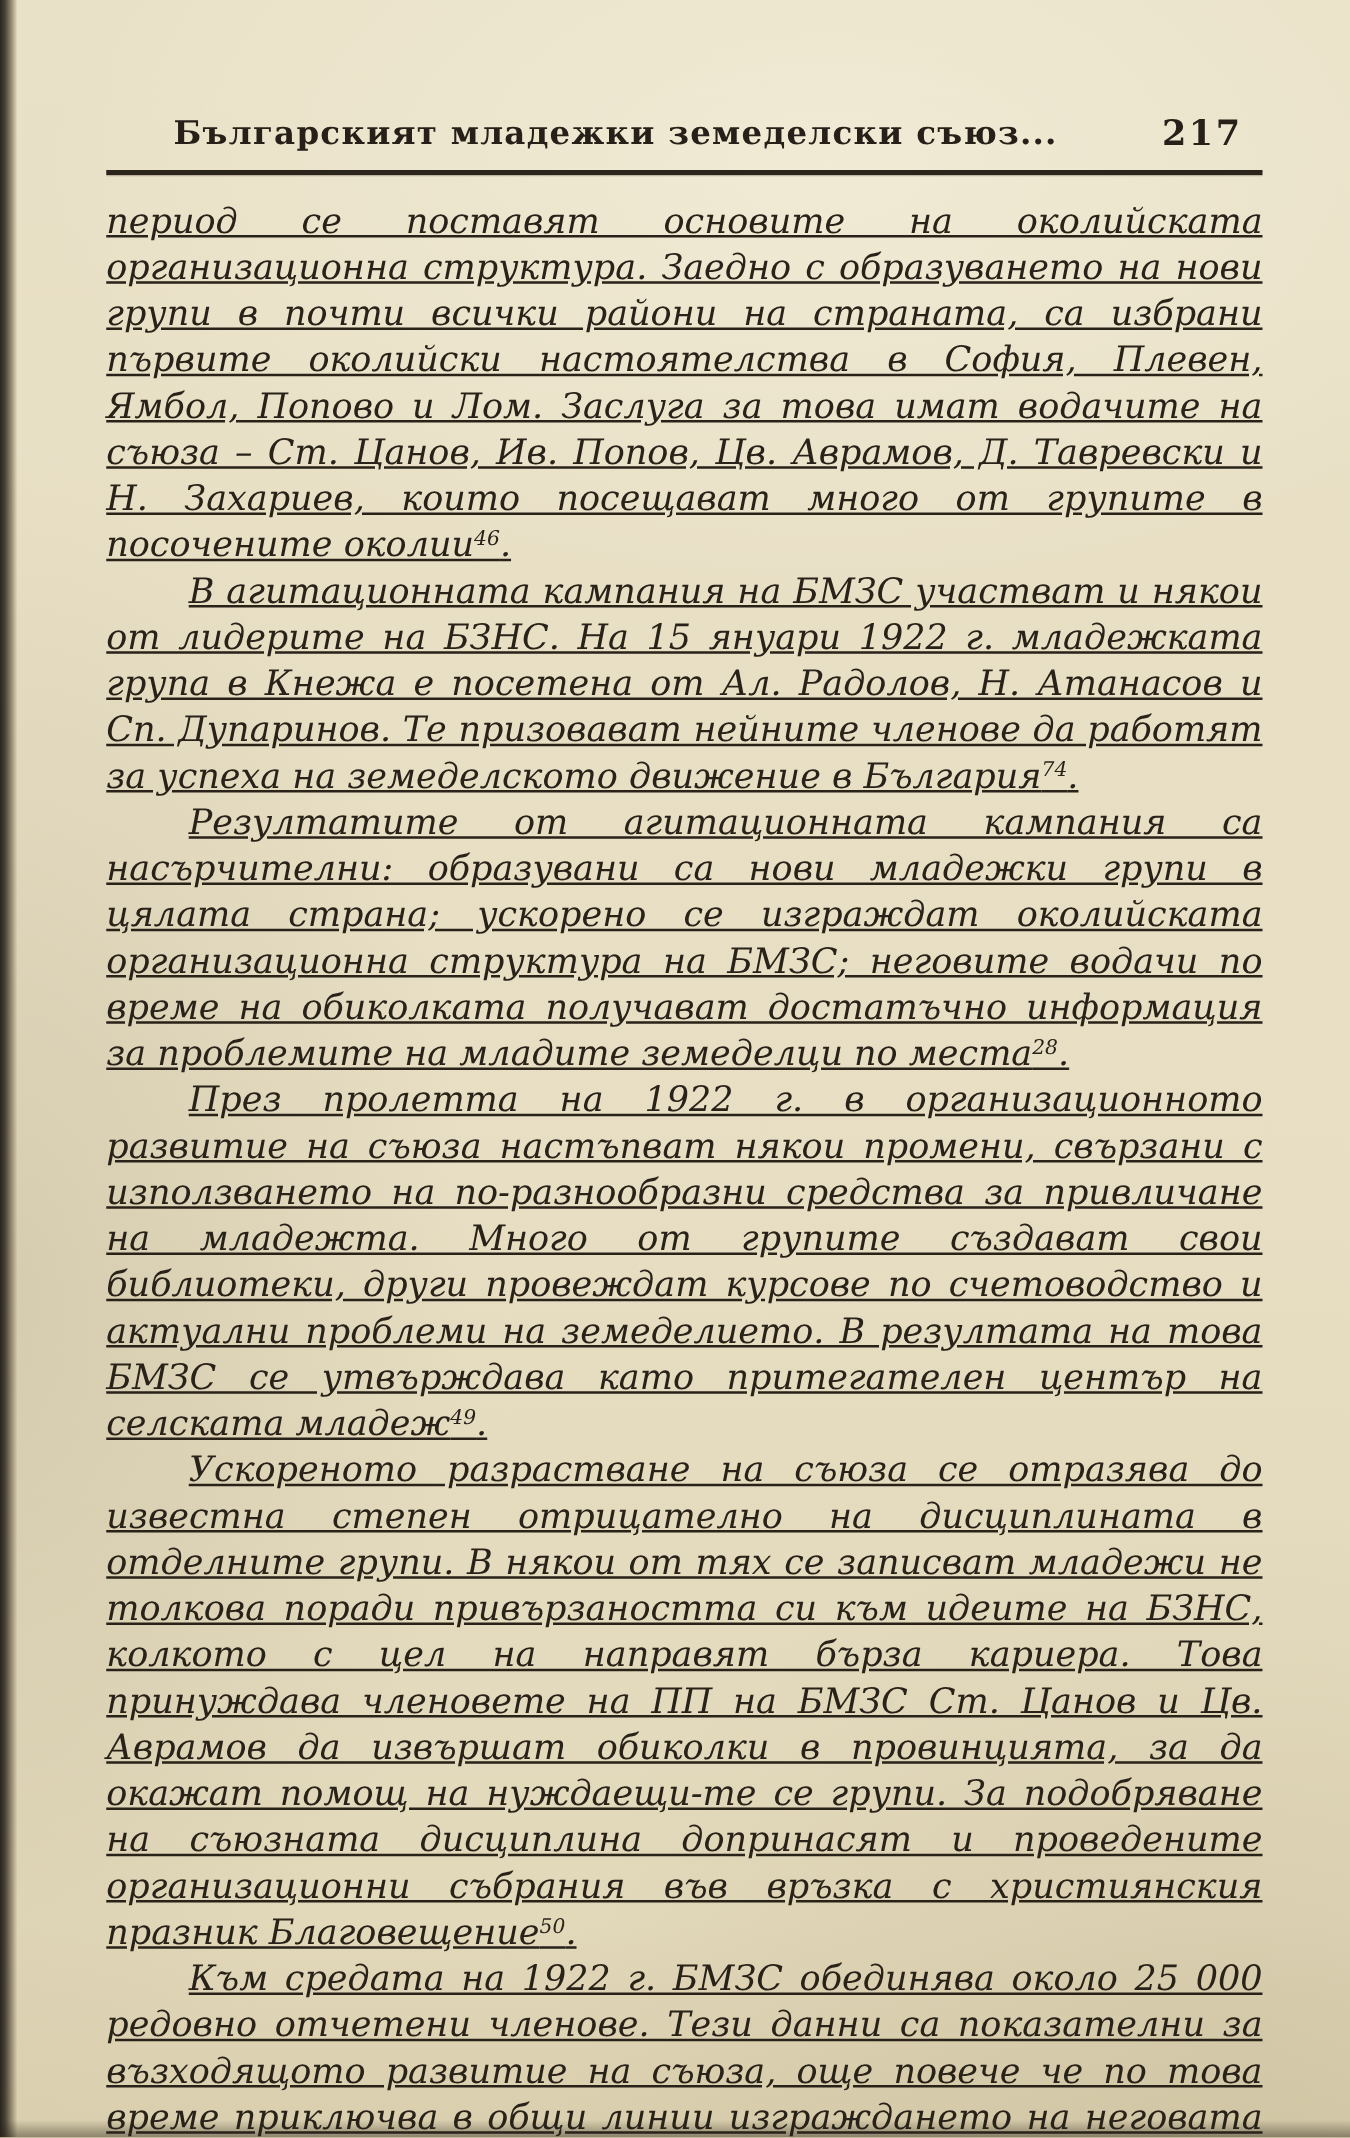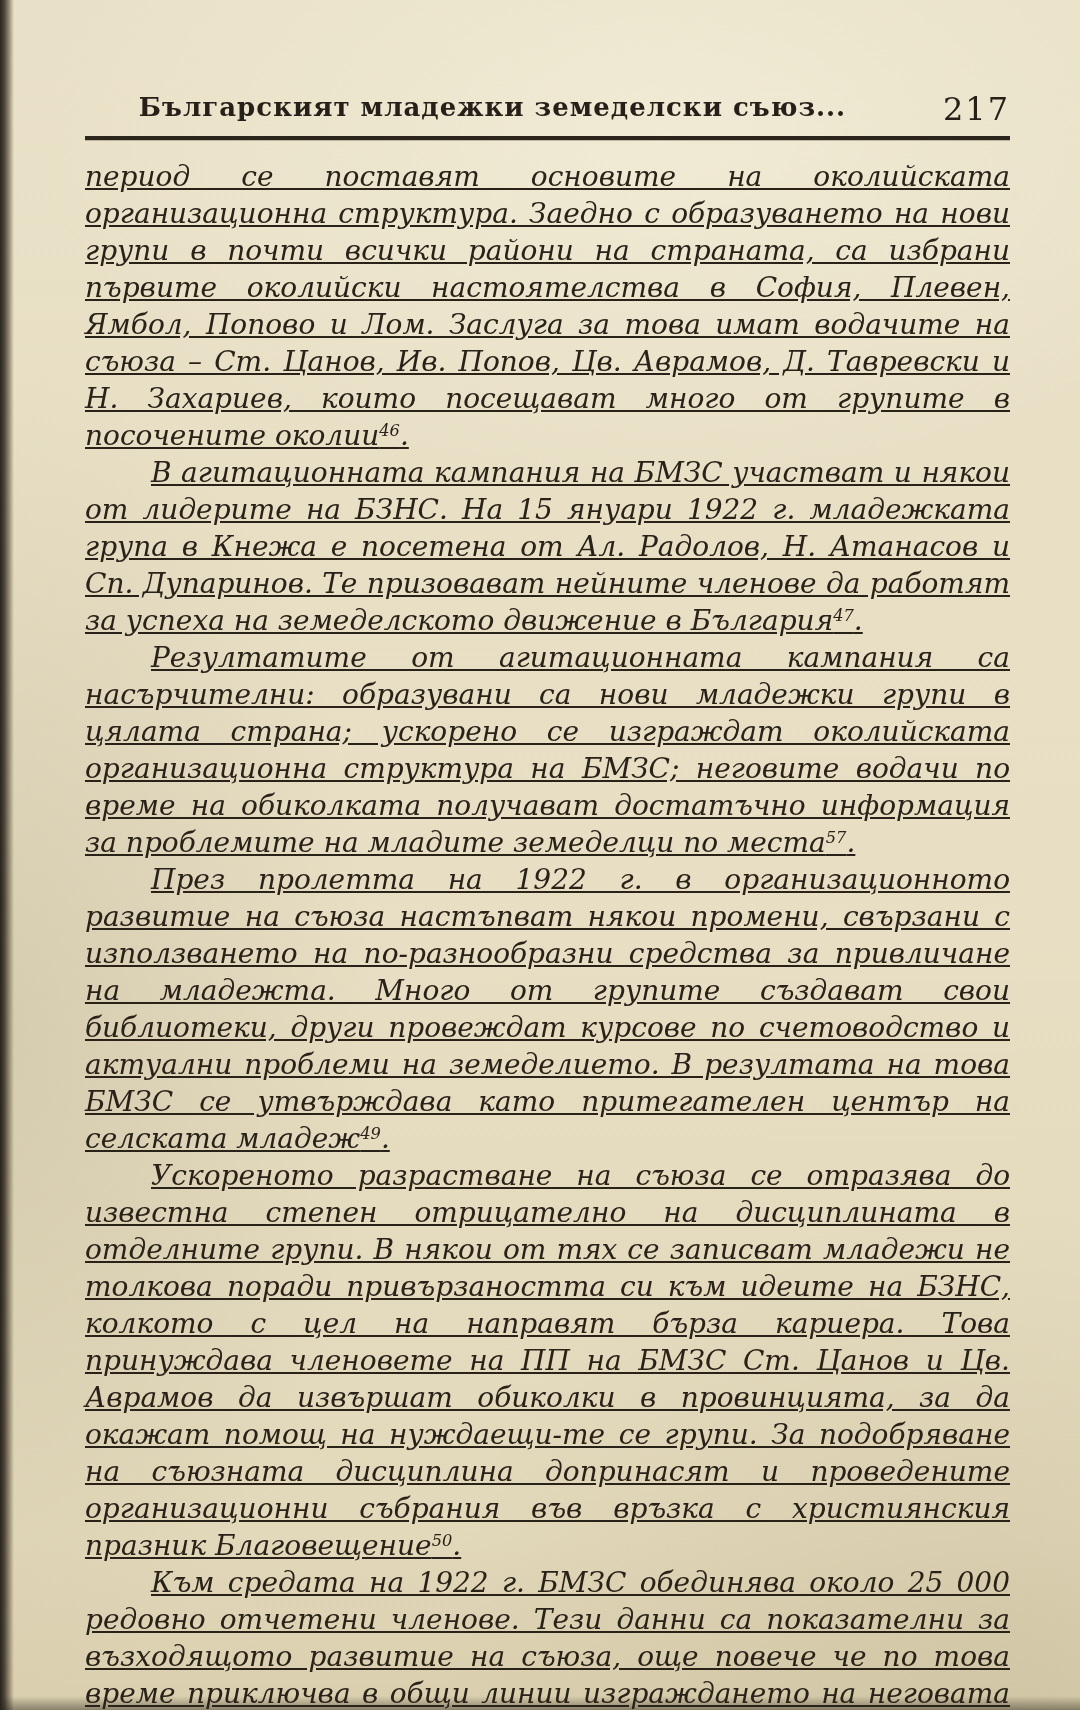--- a/index.html
+++ b/index.html
@@ -50,24 +50,24 @@
     right: 110px;
     text-align: center;
     font-weight: bold;
     font-size: 26px;
     letter-spacing: 1px;
     color: #262019;
     white-space: nowrap;
   }
   .page-number {
     position: absolute;
-    right: 0;
+    right: 16px;
     top: -2px;
-    font-weight: normal;
-    font-size: 32px;
+    font-weight: bold;
+    font-size: 28px;
     letter-spacing: 2px;
     color: #262019;
   }
   .header-rule {
     height: 0;
     border-bottom: 4px solid #2b251c;
     margin-bottom: 18px;
     box-shadow: 0 1px 0 rgba(43,37,28,0.25);
   }
   .page-body {
@@ -98,21 +98,21 @@
 <div class="page">
   <div class="edge-left"></div>
   <div class="content">
     <div class="running-header">
       <div class="header-title">Българският младежки земеделски съюз...</div>
       <div class="page-number">217</div>
     </div>
     <div class="header-rule"></div>
     <div class="page-body">
         <p class="">период се поставят основите на околийската организационна структура. Заедно с образуването на нови групи в почти всички райони на страната, са избрани първите околийски настоятелства в София, Плевен, Ямбол, Попово и Лом. Заслуга за това имат водачите на съюза – Ст. Цанов, Ив. Попов, Цв. Аврамов, Д. Тавревски и Н. Захариев, които посещават много от групите в посочените околии<sup>46</sup>.</p>
-        <p class="indent">В агитационната кампания на БМЗС участват и някои от лидерите на БЗНС. На 15 януари 1922 г. младежката група в Кнежа е посетена от Ал. Радолов, Н. Атанасов и Сп. Дупаринов. Те призовават нейните членове да работят за успеха на земеделското движение в България<sup>47</sup>.</p>
-        <p class="indent">Резултатите от агитационната кампания са насърчителни: образувани са нови младежки групи в цялата страна; ускорено се изграждат околийската организационна структура на БМЗС; неговите водачи по време на обиколката получават достатъчно информация за проблемите на младите земеделци по места<sup>57</sup>.</p>
+        <p class="indent">В агитационната кампания на БМЗС участват и някои от лидерите на БЗНС. На 15 януари 1922 г. младежката група в Кнежа е посетена от Ал. Радолов, Н. Атанасов и Сп. Дупаринов. Те призовават нейните членове да работят за успеха на земеделското движение в България<sup>74</sup>.</p>
+        <p class="indent">Резултатите от агитационната кампания са насърчителни: образувани са нови младежки групи в цялата страна; ускорено се изграждат околийската организационна структура на БМЗС; неговите водачи по време на обиколката получават достатъчно информация за проблемите на младите земеделци по места<sup>28</sup>.</p>
         <p class="indent">През пролетта на 1922 г. в организационното развитие на съюза настъпват някои промени, свързани с използването на по-разнообразни средства за привличане на младежта. Много от групите създават свои библиотеки, други провеждат курсове по счетоводство и актуални проблеми на земеделието. В резултата на това БМЗС се утвърждава като притегателен център на селската младеж<sup>49</sup>.</p>
         <p class="indent">Ускореното разрастване на съюза се отразява до известна степен отрицателно на дисциплината в отделните групи. В някои от тях се записват младежи не толкова поради привързаността си към идеите на БЗНС, колкото с цел на направят бърза кариера. Това принуждава членовете на ПП на БМЗС Ст. Цанов и Цв. Аврамов да извършат обиколки в провинцията, за да окажат помощ на нуждаещи-те се групи. За подобряване на съюзната дисциплина допринасят и проведените организационни събрания във връзка с християнския празник Благовещение<sup>50</sup>.</p>
         <p class="indent">Към средата на 1922 г. БМЗС обединява около 25 000 редовно отчетени членове. Тези данни са показателни за възходящото развитие на съюза, още повече че по това време приключва в общи линии изграждането на неговата организационна структура по околии. Свикването на околийските сбирки се извършва редовно, най-често веднъж месечно. За това свидетелстват прецизно изготвените отчети на околийските настоятелства на БМЗС.</p>
       </div>
   </div>
   <div class="edge-bottom"></div>
 </div>
 
 </body></html>

